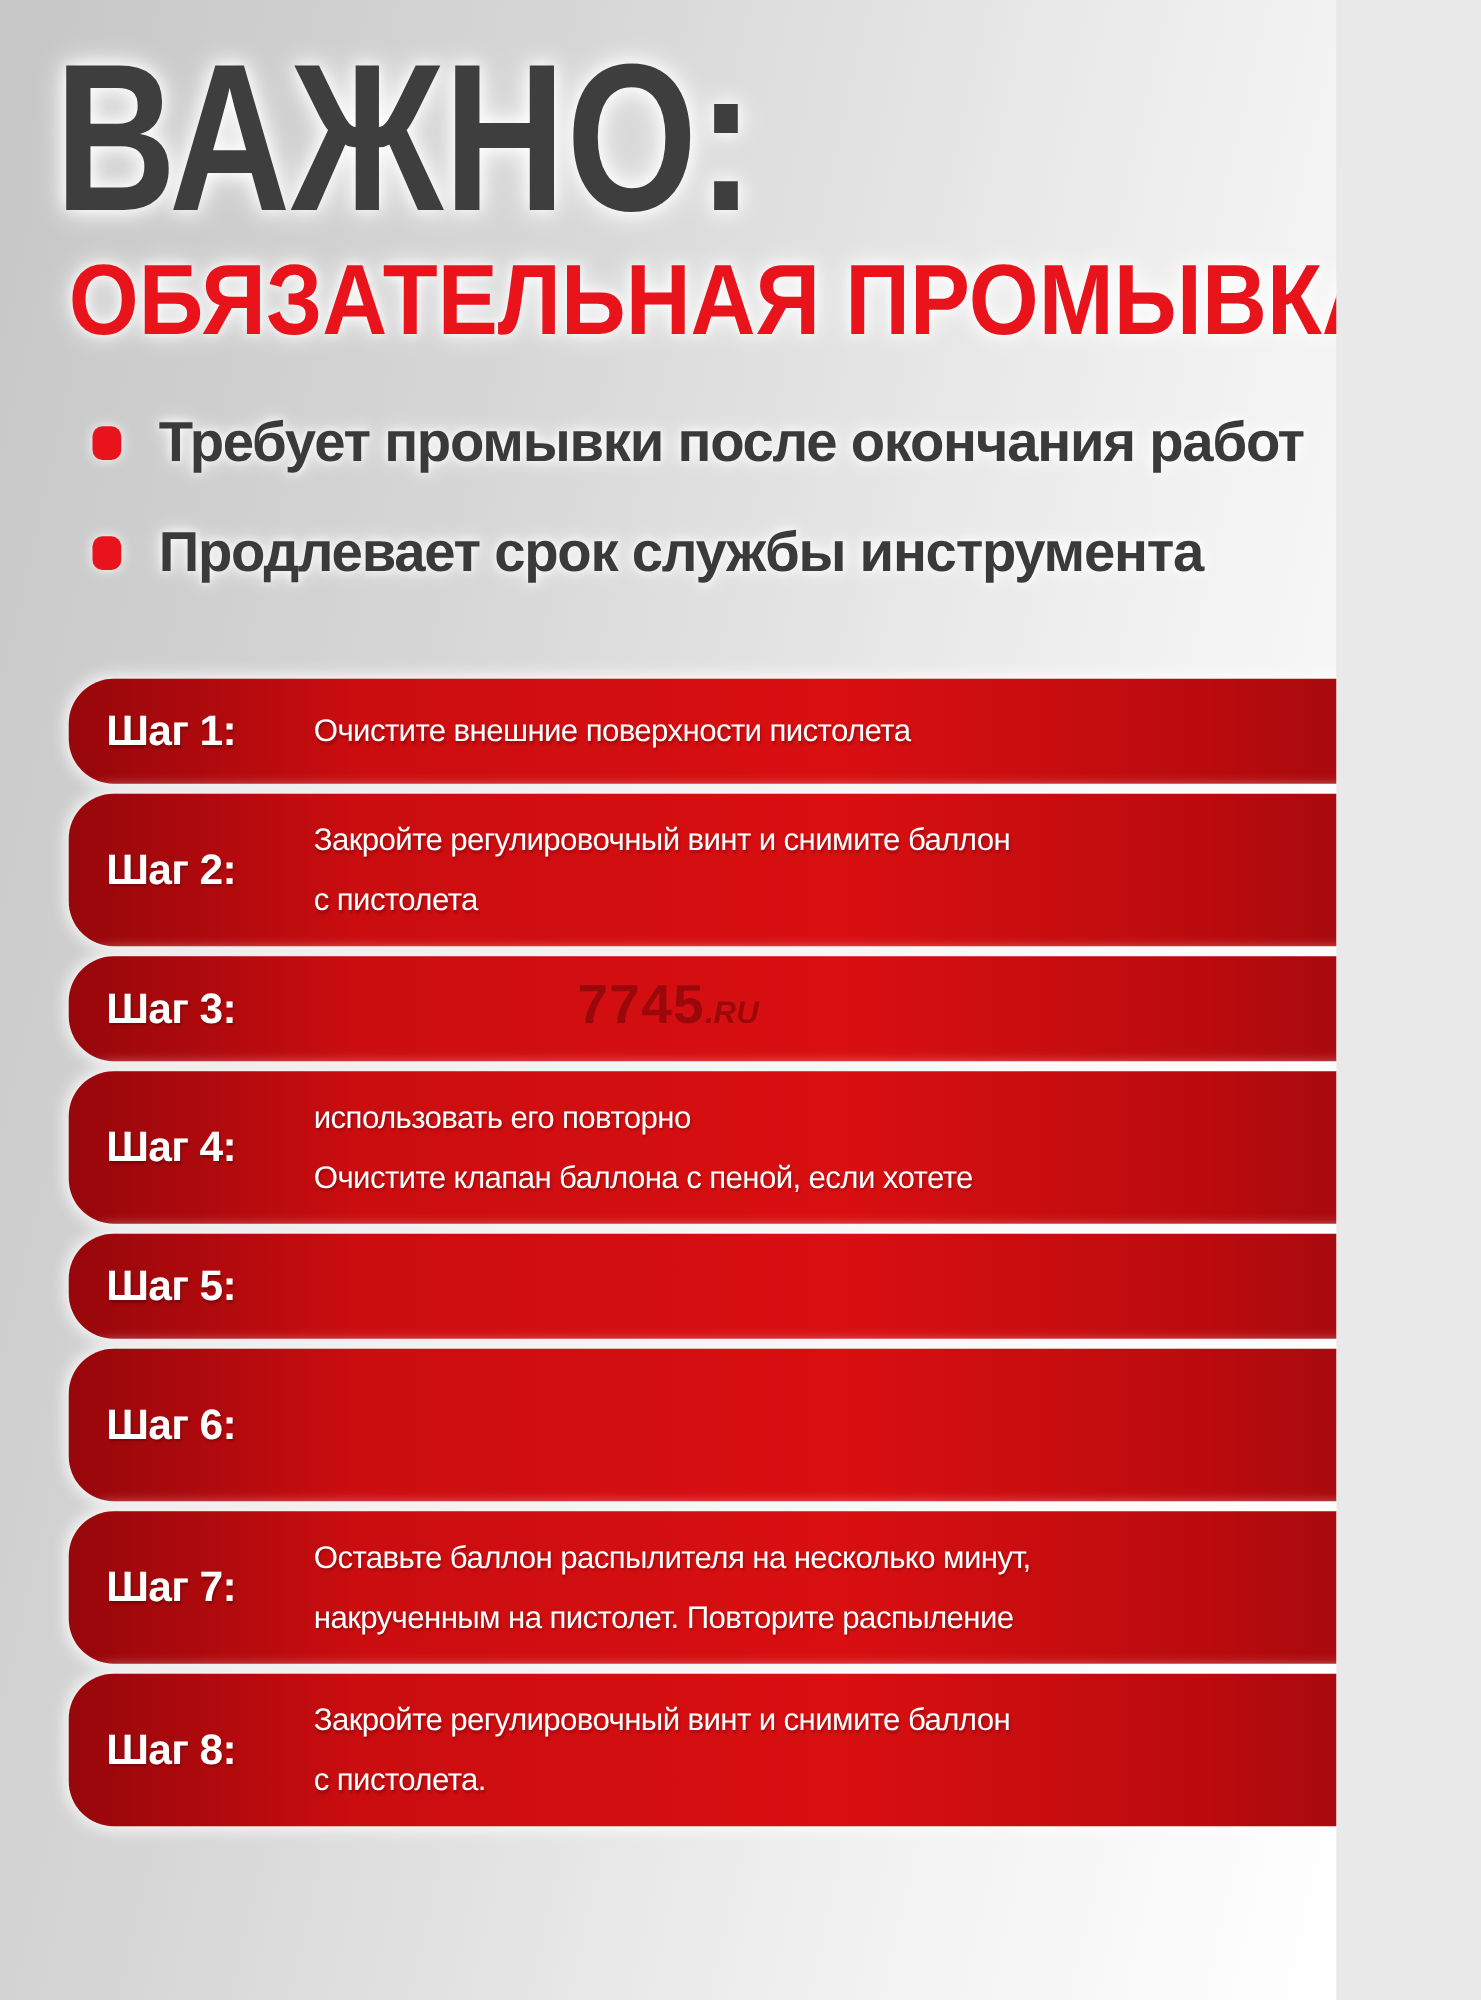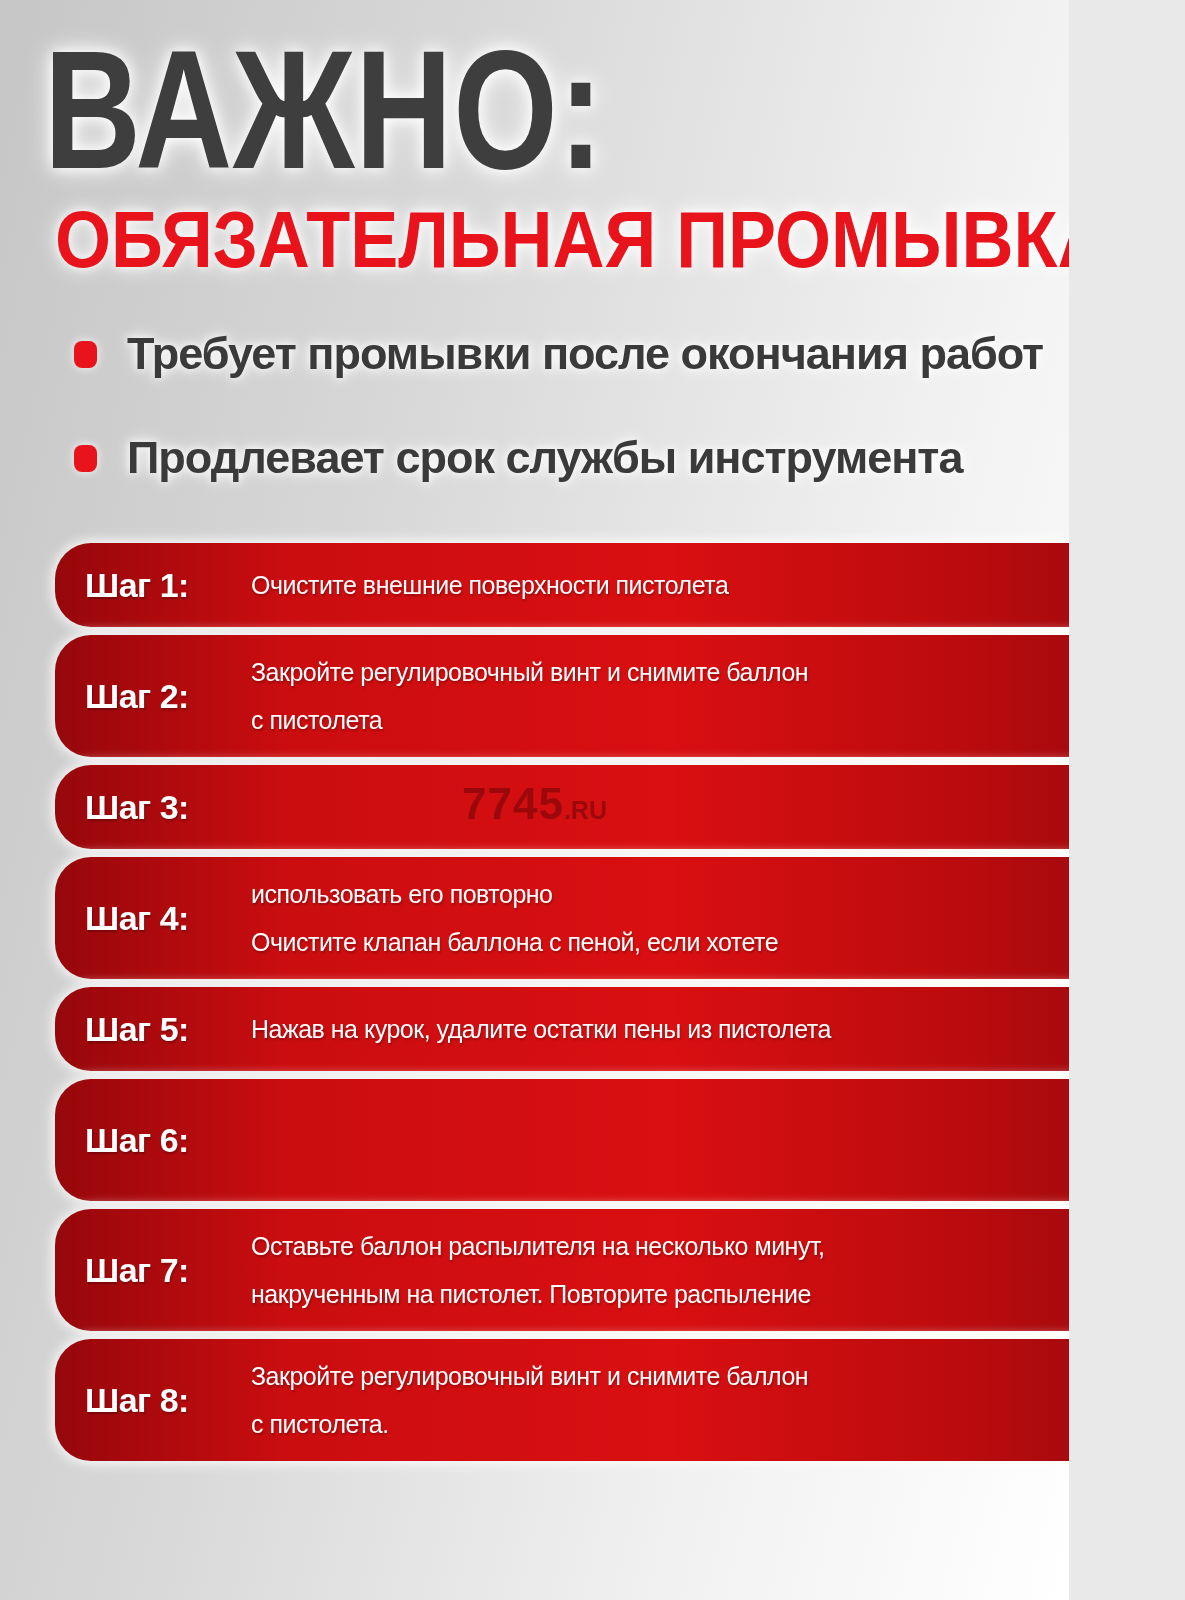--- a/index.html
+++ b/index.html
@@ -23,21 +23,21 @@
     margin:6px 0 0 55px;
     font-size:80px;line-height:1.0;font-weight:800;
     letter-spacing:0;
     transform:scaleX(.90);transform-origin:left top;
     white-space:nowrap;
     text-shadow:0 0 22px #ffffff,0 0 10px #ffffff;
   }
   
   .bullets{
     list-style:none;margin:48px 0 0 74px;padding:0;
-    display:flex;flex-direction:column;gap:52px;
+    display:flex;flex-direction:column;gap:36px;
   }
   .bullet-row{display:flex;align-items:center;gap:30px;}
   .bullet-marker{
     width:23px;height:27px;border-radius:8px;flex:none;
     box-shadow:0 0 10px rgba(255,255,255,.9);
   }
   .bullet-text{
     font-size:45px;font-weight:700;color:#3a3a3a;letter-spacing:-1px;
     white-space:nowrap;
     text-shadow:0 0 16px #ffffff,0 0 8px #ffffff;
@@ -67,21 +67,21 @@
     margin-left:44px;
   }
   .step-line{display:block;white-space:nowrap;}
   
   .watermark{
     position:absolute;top:779px;left:50%;transform:translateX(-50%);
     z-index:3;font-weight:700;color:rgba(61,0,2,.38);
     white-space:nowrap;pointer-events:none;
   }
   .wm-main{font-size:44px;letter-spacing:1px;}
-  .wm-suffix{font-size:25px;}
+  .wm-suffix{font-size:25px;font-style:italic;}
 </style>
 </head>
 <body>
 
 <div class="page">
 
   <h1 class="title">ВАЖНО:</h1>
 
   <h2 class="subtitle" style="color: rgb(232, 19, 27);">ОБЯЗАТЕЛЬНАЯ ПРОМЫВКА</h2>
 
@@ -119,23 +119,20 @@
   <div class="step tall">
     <span class="step-label">Шаг 4:</span>
     <span class="step-text">
           <span class="step-line">использовать его повторно</span>
           <span class="step-line">Очистите клапан баллона с пеной, если хотете</span>
         </span>
   </div>
 
   <div class="step">
     <span class="step-label">Шаг 5:</span>
-    <span class="step-text">
-          <span class="step-line">Нажав на курок, удалите остатки пены из пистолета</span>
-        </span>
   </div>
 
   <div class="step tall">
     <span class="step-label">Шаг 6:</span>
     <span class="step-text">
         </span>
   </div>
 
   <div class="step tall">
     <span class="step-label">Шаг 7:</span>

